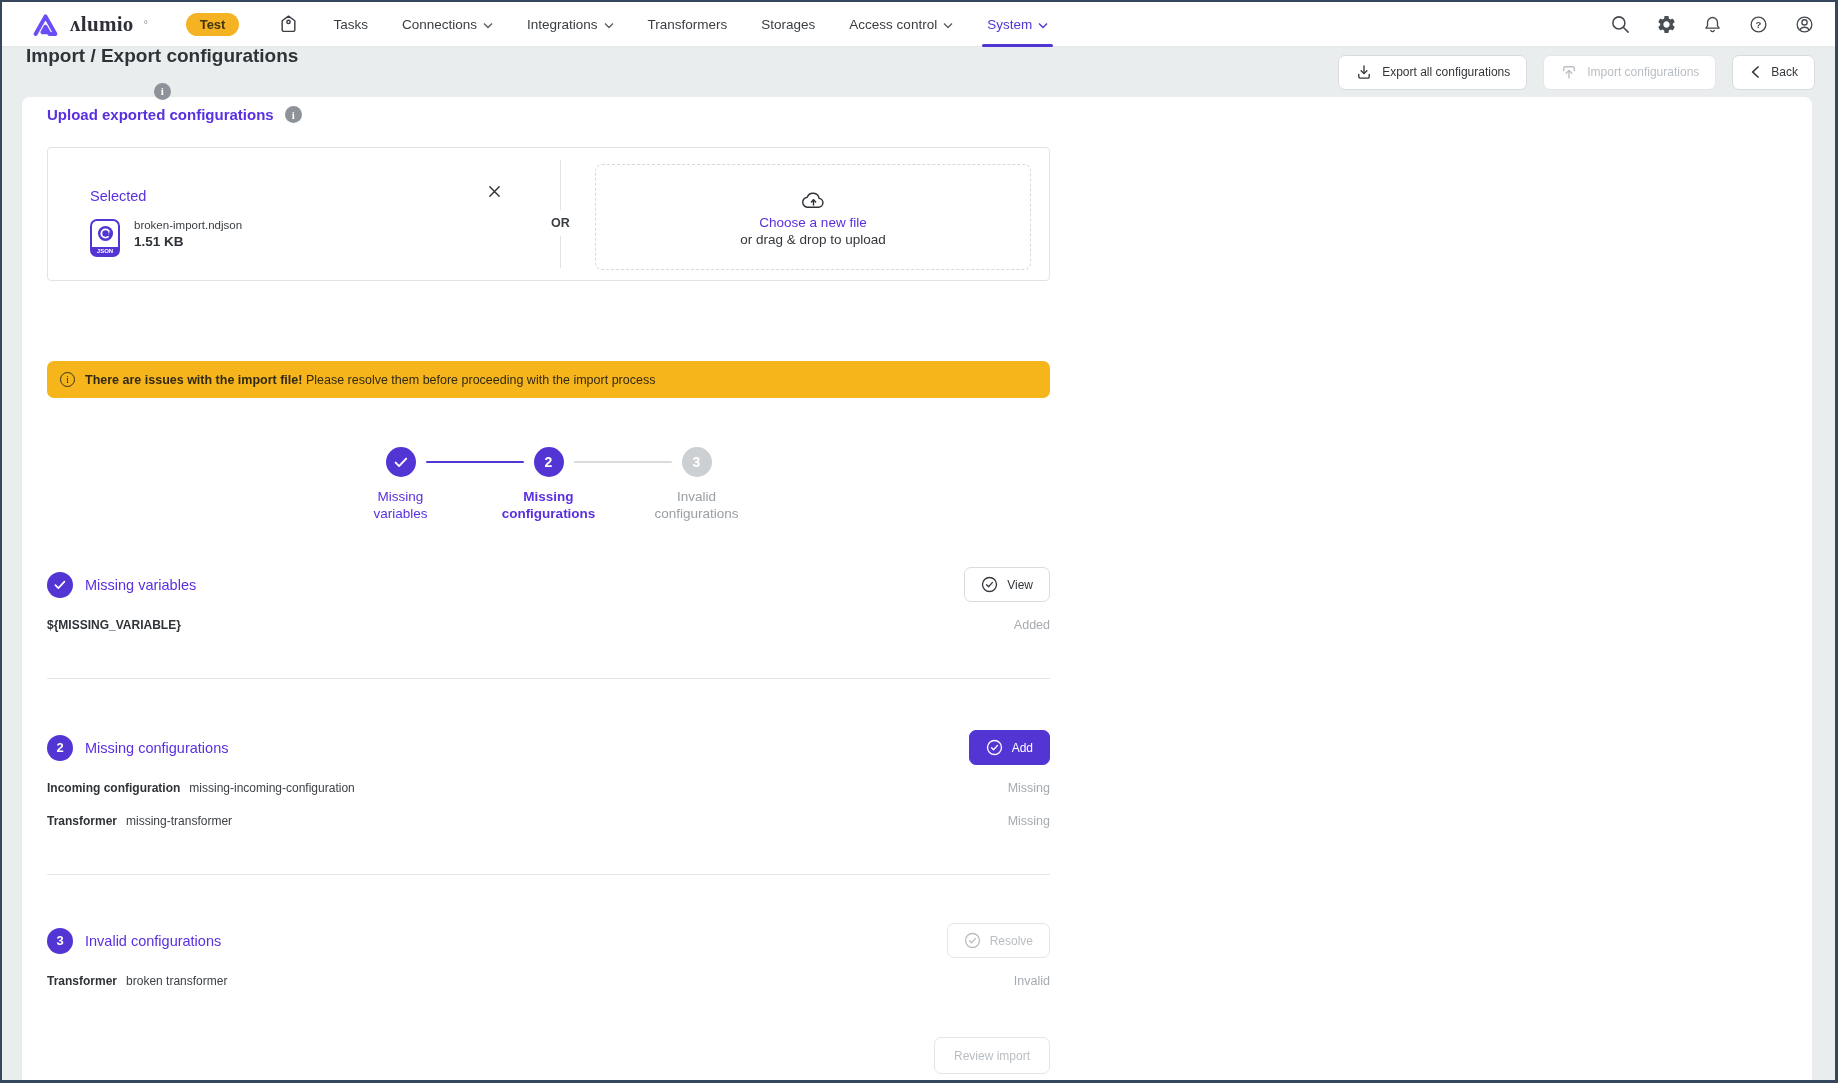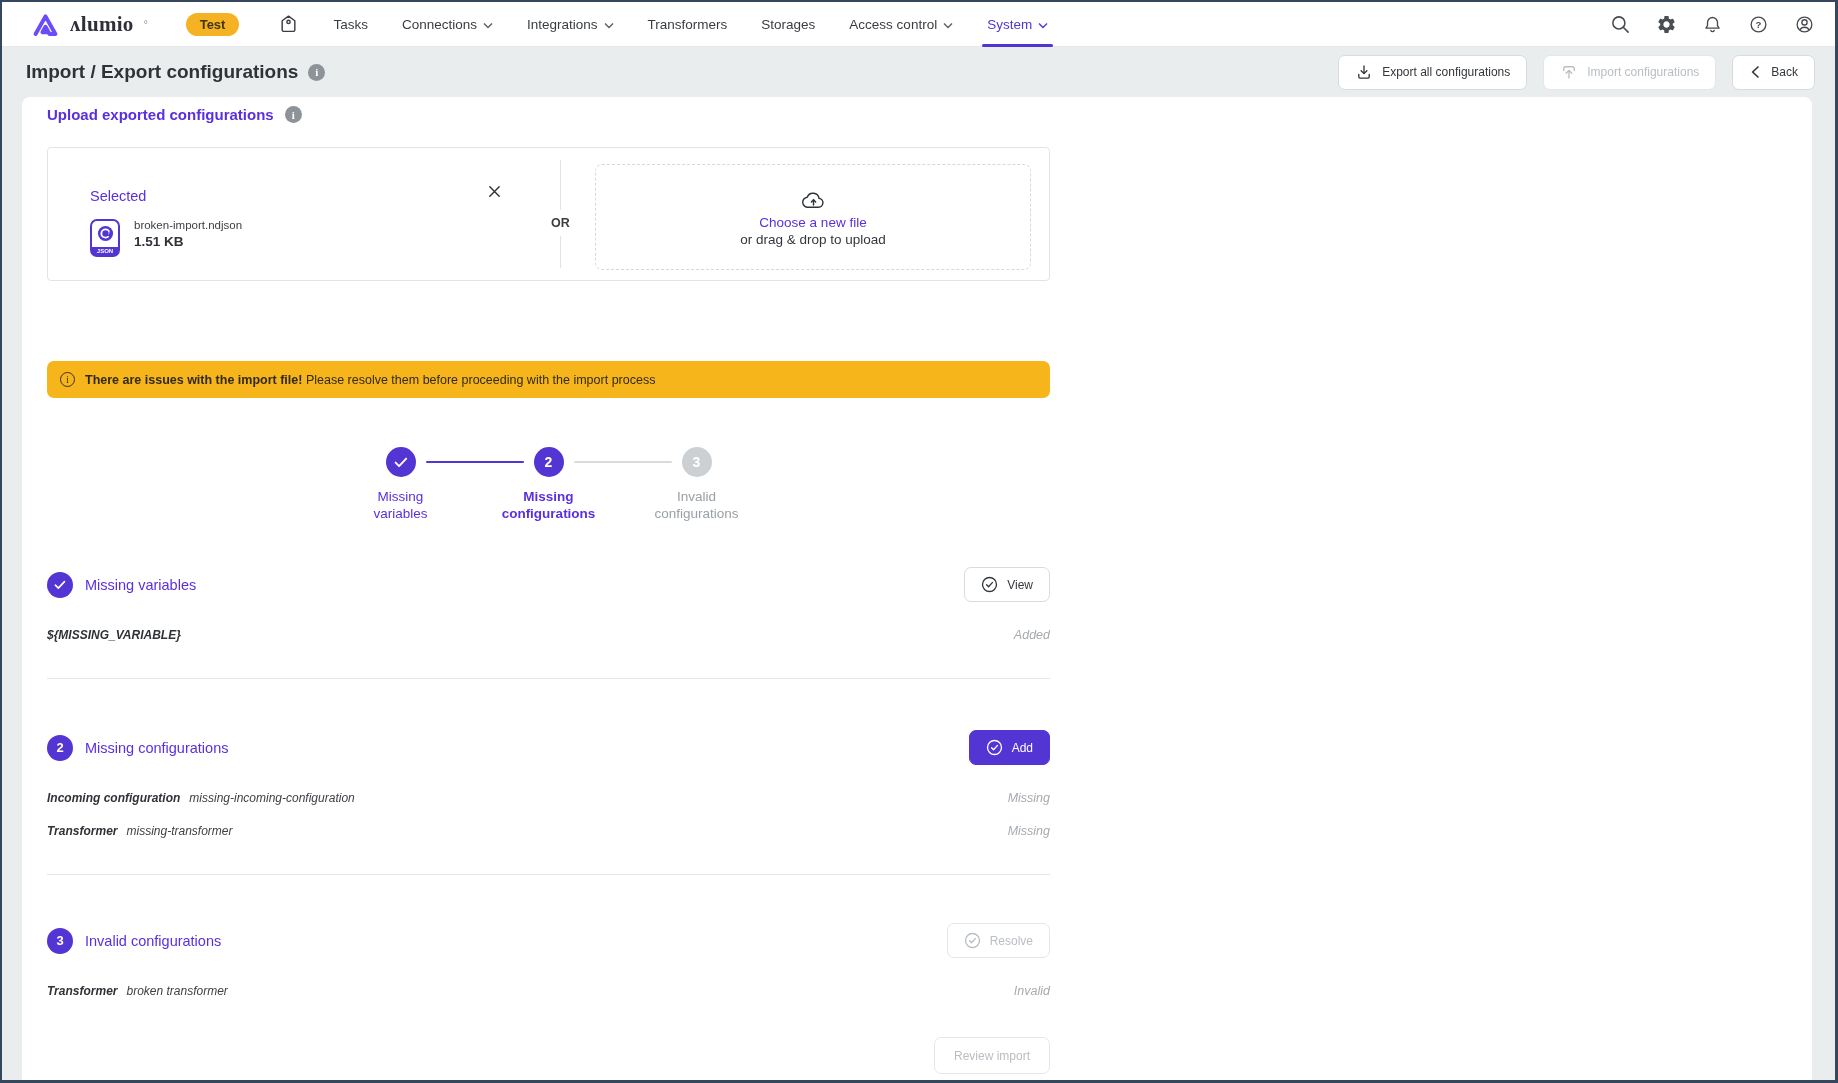--- a/index.html
+++ b/index.html
@@ -45,21 +45,21 @@
   .nav-item.active { color: var(--accent); }
   .nav-item.active::after {
     content: ""; position: absolute; left: 12px; right: 12px; bottom: 0;
     height: 3px; background: var(--accent); border-radius: 2px;
   }
   .nav-icons { margin-left: auto; display: flex; align-items: center; gap: 25px; }
   .nav-icons .icon-btn { display: flex; cursor: pointer; }
 
   
   .page-head { height: 50px; display: flex; align-items: center; padding: 0 20px 0 24px; }
-  .page-title { font-size: 19px; font-weight: bold; display: flex; align-items: center; gap: 10px; }
+  .page-title { font-size: 19px; font-weight: bold; display: flex; align-items: center; gap: 16px; flex-direction: column; }
   .info-dot {
     width: 17px; height: 17px; border-radius: 50%; background: #8d9399; color: #fff;
     font-size: 11px; font-weight: bold; font-family: "Liberation Serif", serif;
     display: inline-flex; align-items: center; justify-content: center; cursor: pointer;
   }
   .head-actions { margin-left: auto; display: flex; gap: 16px; }
 
   .btn {
     height: 35px; border-radius: 7px; border: 1px solid #d9dcdf; background: #fff;
     font-size: 12px; color: #33373b; display: inline-flex; align-items: center;
@@ -141,21 +141,21 @@
 
   
   .section-head { display: flex; align-items: center; }
   .sec-badge {
     width: 26px; height: 26px; border-radius: 50%; background: var(--accent); color: #fff;
     font-size: 13px; font-weight: bold; display: flex; align-items: center; justify-content: center; flex: none;
   }
   .sec-title { color: var(--accent-text); font-weight: normal; font-size: 14.5px; margin-left: 12px; }
   .sec-action { margin-left: auto; }
   .sec-rows { margin-top: 16px; }
-  .row { display: flex; align-items: center; height: 33px; font-size: 12px; font-style: italic; }
+  .row { display: flex; align-items: flex-start; height: 33px; font-size: 12px; }
   .row-name { font-weight: bold; color: #2f3337; }
   .row-detail { margin-left: 9px; color: #3d4146; }
   .row-status { margin-left: auto; color: var(--muted); font-size: 12.5px; }
   .divider { height: 1px; background: #e4e7e9; margin-top: 27px; }
   .mt45 { margin-top: 45px; } .mt51 { margin-top: 51px; } .mt48 { margin-top: 48px; }
 
   .footer-bar { display: flex; justify-content: flex-end; margin-top: 30px; }
   .footer-bar .btn { height: 37px; padding: 0 19px; }
 
   svg { display: block; }

